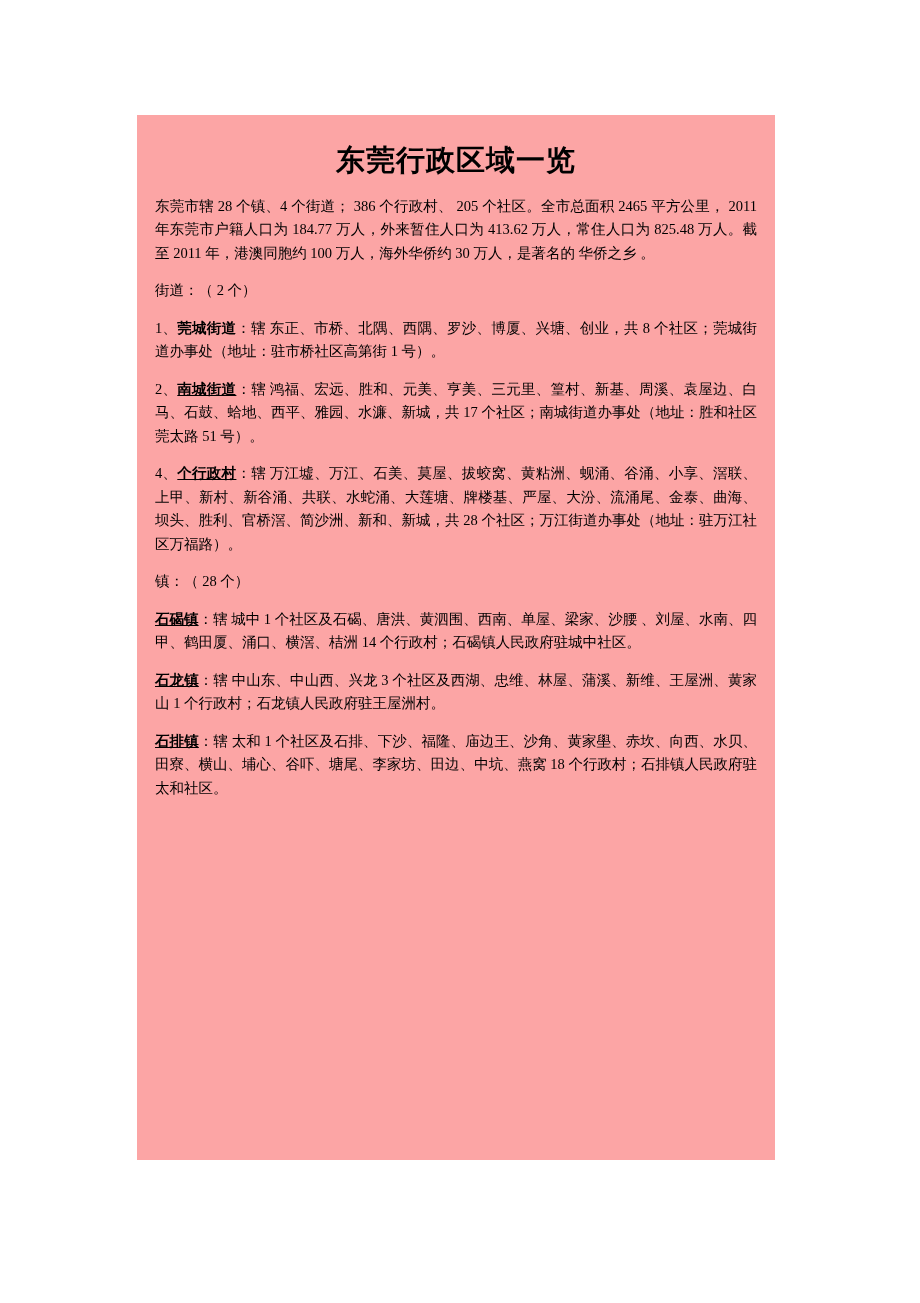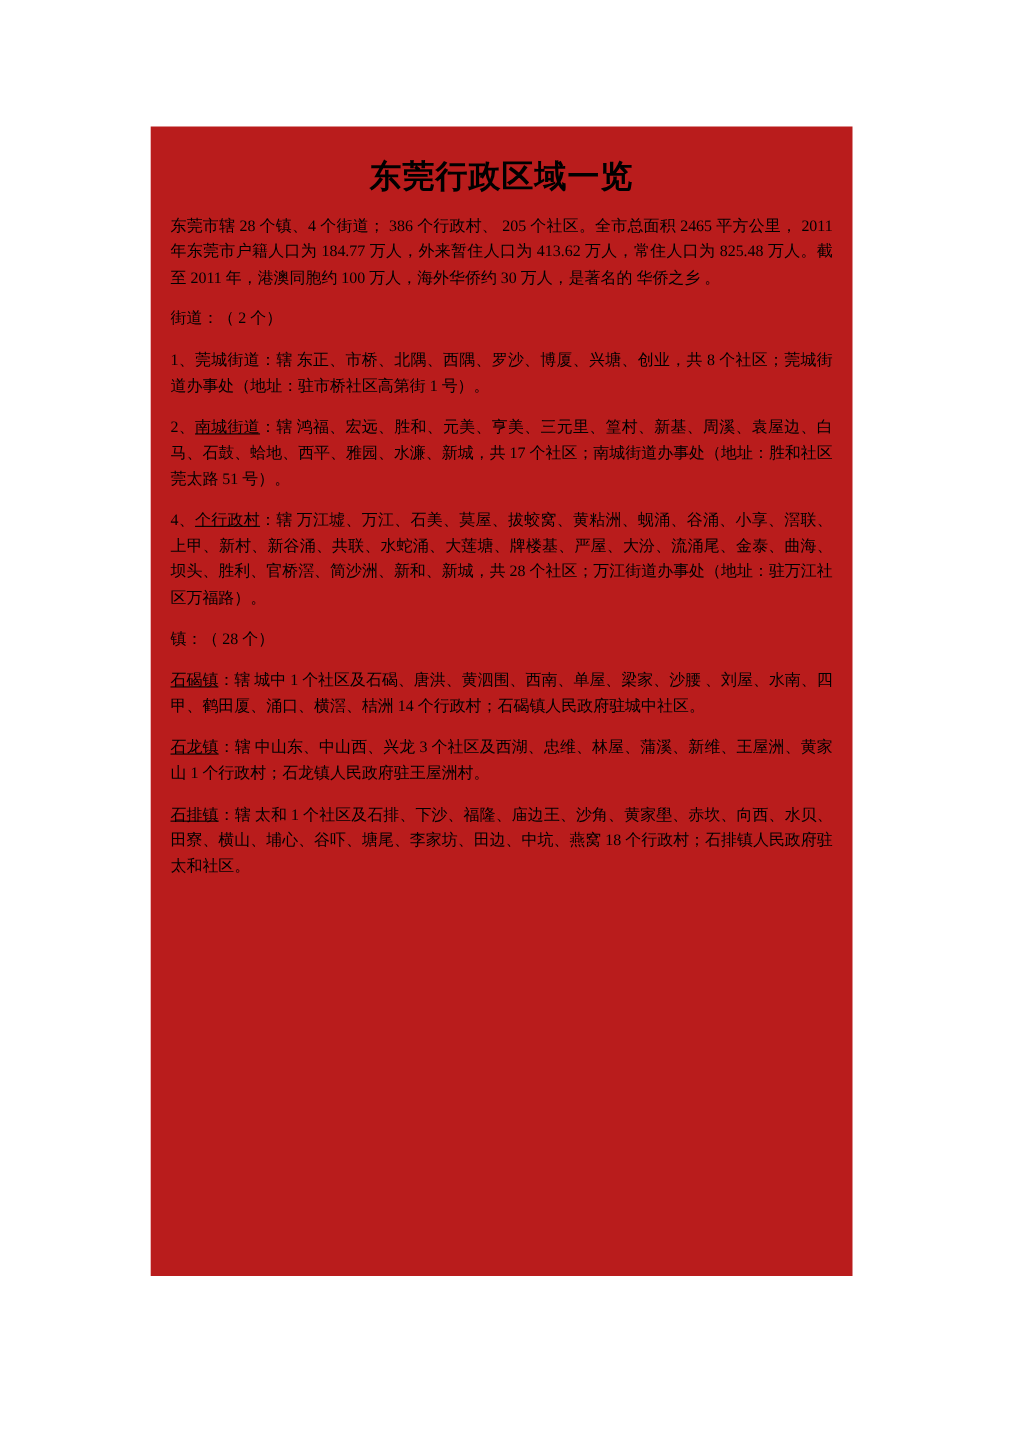--- a/index.html
+++ b/index.html
@@ -12,21 +12,21 @@
     height: 1303px;
     font-family: "Liberation Serif", "DejaVu Serif", serif;
     position: relative;
   }
   #page {
     position: absolute;
     left: 137px;
     top: 115px;
     width: 638px;
     height: 1045px;
-    background: #b91c1c;
+    background: #fca5a5;
     box-sizing: border-box;
     padding: 18px 18px 0 18px;
   }
   .doc-title {
     text-align: center;
     font-size: 29px;
     font-weight: bold;
     letter-spacing: 1px;
     margin: 8px 0 14px 0;
     font-family: "Liberation Serif", "DejaVu Serif", serif;
@@ -37,21 +37,21 @@
     line-height: 1.62;
     color: #000;
     margin: 0 0 14px 0;
     text-align: justify;
     text-justify: inter-ideograph;
   }
   .u {
     text-decoration: underline;
   }
   .b {
-    font-weight: normal;
+    font-weight: bold;
   }
 </style>
 </head>
 <body>
 
 <div id="page">
 
   <div class="doc-title">东莞行政区域一览</div>
 
   <p class="para">东莞市辖 28 个镇、4 个街道； 386 个行政村、 205 个社区。全市总面积 2465 平方公里， 2011 年东莞市户籍人口为 184.77 万人，外来暂住人口为 413.62 万人，常住人口为 825.48 万人。截至 2011 年，港澳同胞约 100 万人，海外华侨约 30 万人，是著名的 华侨之乡 。</p>

